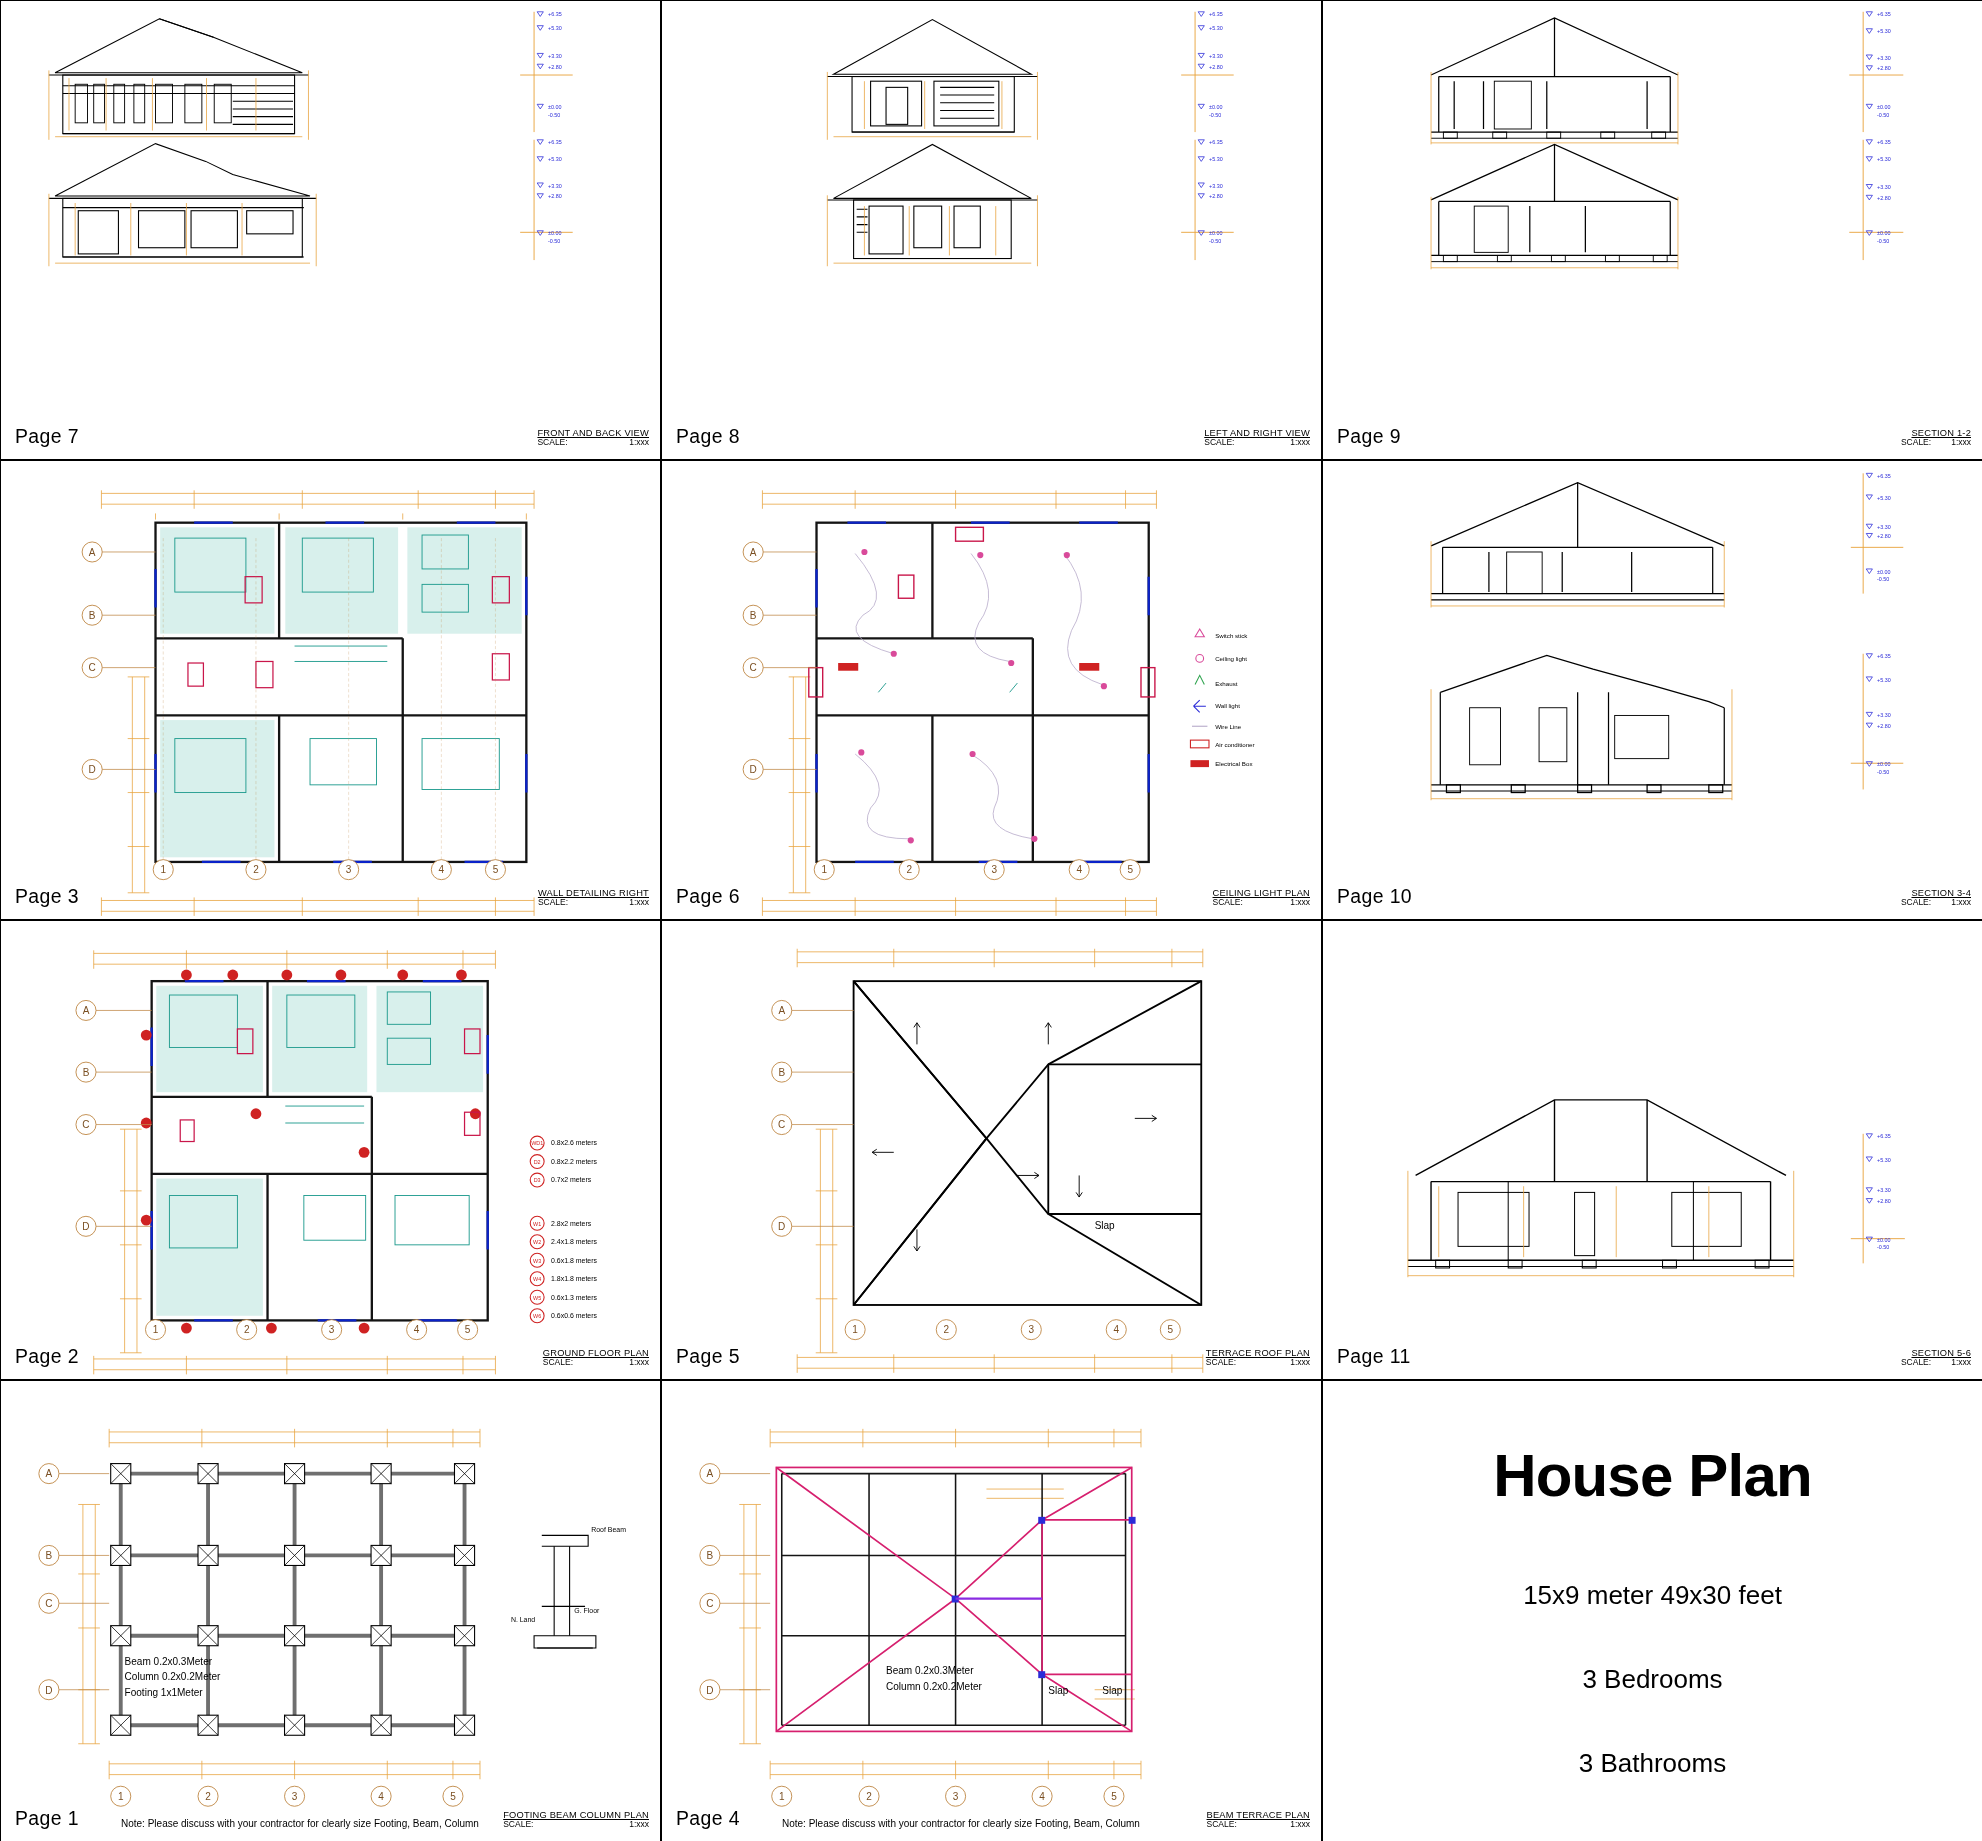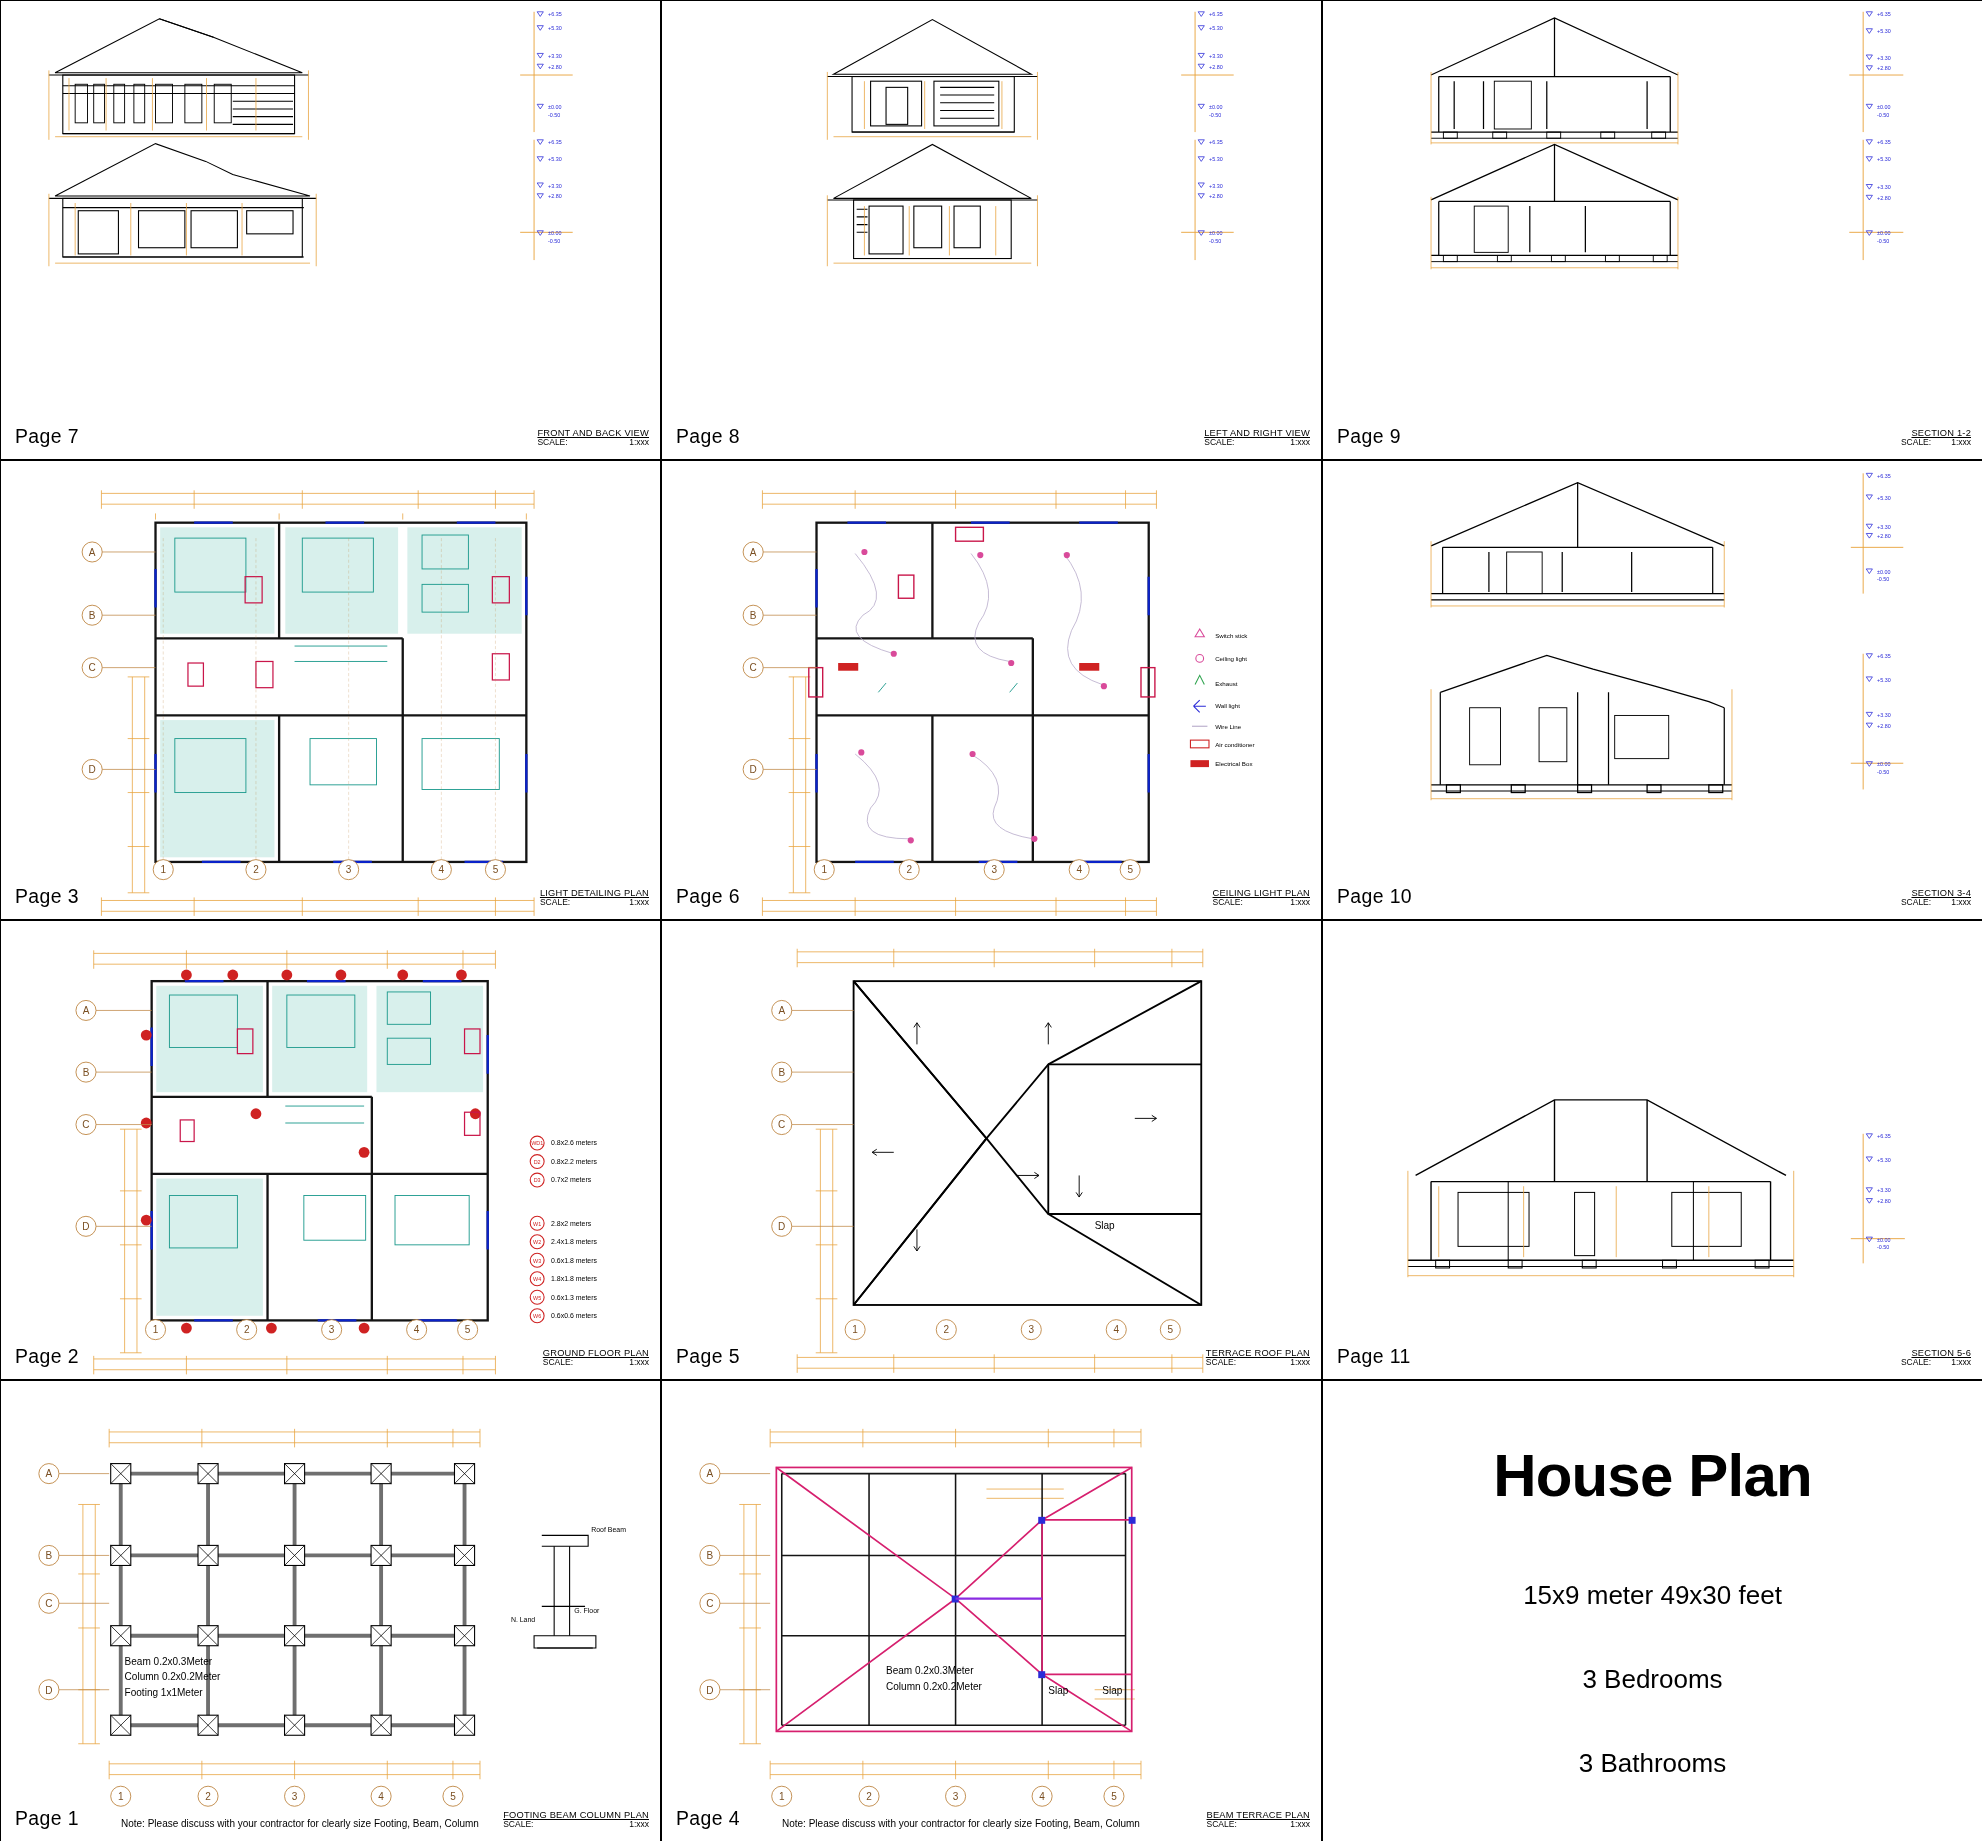--- a/index.html
+++ b/index.html
@@ -356,21 +356,21 @@
               <text x="640" y="535">5</text>
           </g>
           <g stroke="#c08a4a" stroke-width="1" fill="none">
             <path d="M131 118 L200 118 M131 200 L200 200 M131 268 L200 268 M131 400 L200 400"></path>
             <path d="M210 517 L210 100 M330 517 L330 100 M450 517 L450 100 M570 517 L570 100 M640 517 L640 100" stroke-dasharray="4 3" opacity=".35"></path>
           </g>
         </svg>
       </div>
       <div class="page-label">Page  3</div>
       <div class="title-block">
-        <div class="t1">LIGHT DETAILING PLAN</div>
+        <div class="t1">WALL DETAILING RIGHT</div>
         <div class="t2">
             <span>SCALE:</span>
             <span>1:xxx</span>
           </div>
       </div>
     </div>
 
     <div class="cell">
       <div class="art">
         <svg viewBox="0 0 853 594" preserveAspectRatio="none">

